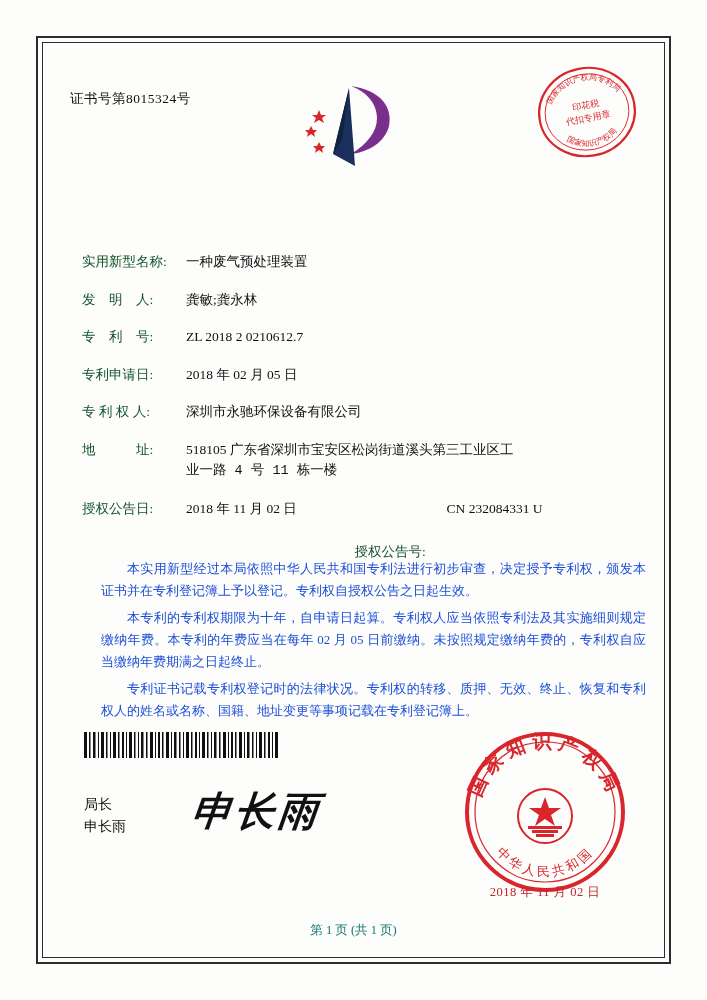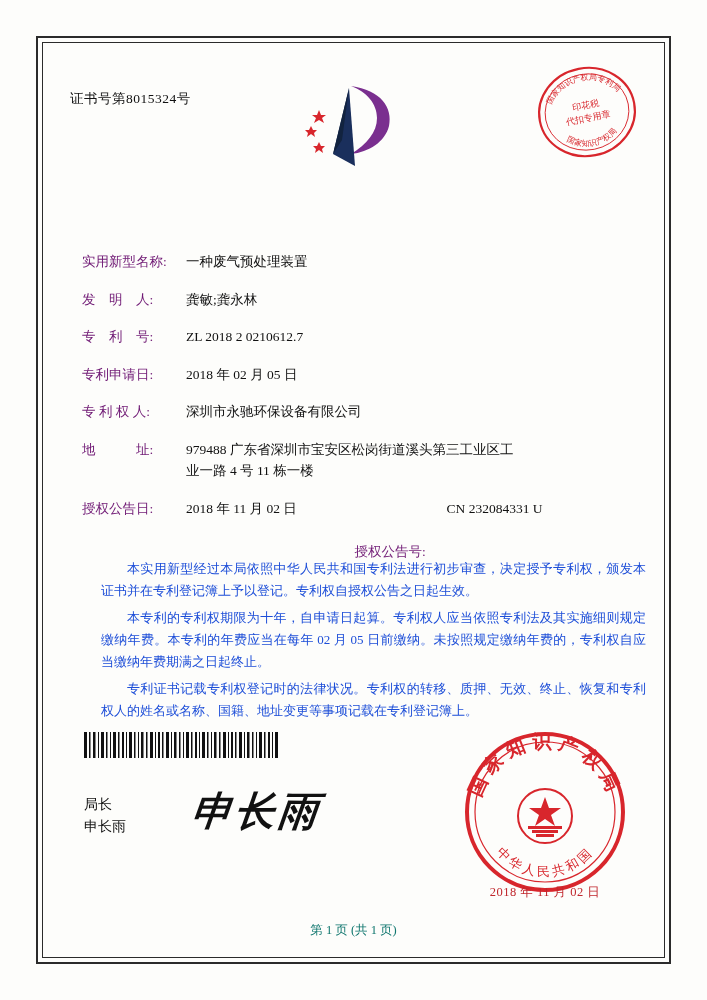--- a/index.html
+++ b/index.html
@@ -109,31 +109,32 @@
   }
   .field-row {
     display: flex;
     align-items: flex-start;
     margin-bottom: 22px;
   }
   .field-label {
     flex: 0 0 auto;
     width: 104px;
     white-space: pre;
-    color: #701a75;
+    color: #14532d;
     font-family: Liberation Serif, serif;
   }
   .field-value {
     flex: 1 1 auto;
     color: #111;
   }
   .field-value .line2 {
     display: block;
     margin-top: 6px;
     padding-left: 0px;
+    font-family: Liberation Mono, monospace;
   }
 
   .row-split {
     display: flex;
     margin-bottom: 18px;
     font-size: 13.5px;
     justify-content: flex-end;
   }
   .row-split .half {
     display: flex;
@@ -296,21 +297,21 @@
       </div>
 
       <div class="field-row">
         <span class="field-label">专 利 权 人:</span>
         <span class="field-value">深圳市永驰环保设备有限公司</span>
       </div>
 
       <div class="field-row">
         <span class="field-label">地　　　址:</span>
         <span class="field-value">
-          <span>979488 广东省深圳市宝安区松岗街道溪头第三工业区工</span>
+          <span>518105 广东省深圳市宝安区松岗街道溪头第三工业区工</span>
           <span class="line2">业一路 4 号 11 栋一楼</span>
         </span>
       </div>
 
       <div class="row-split">
         <div class="half">
           <span class="field-label">授权公告日:</span>
           <span class="field-value">2018 年 11 月 02 日</span>
         </div>
         <div class="half right">

